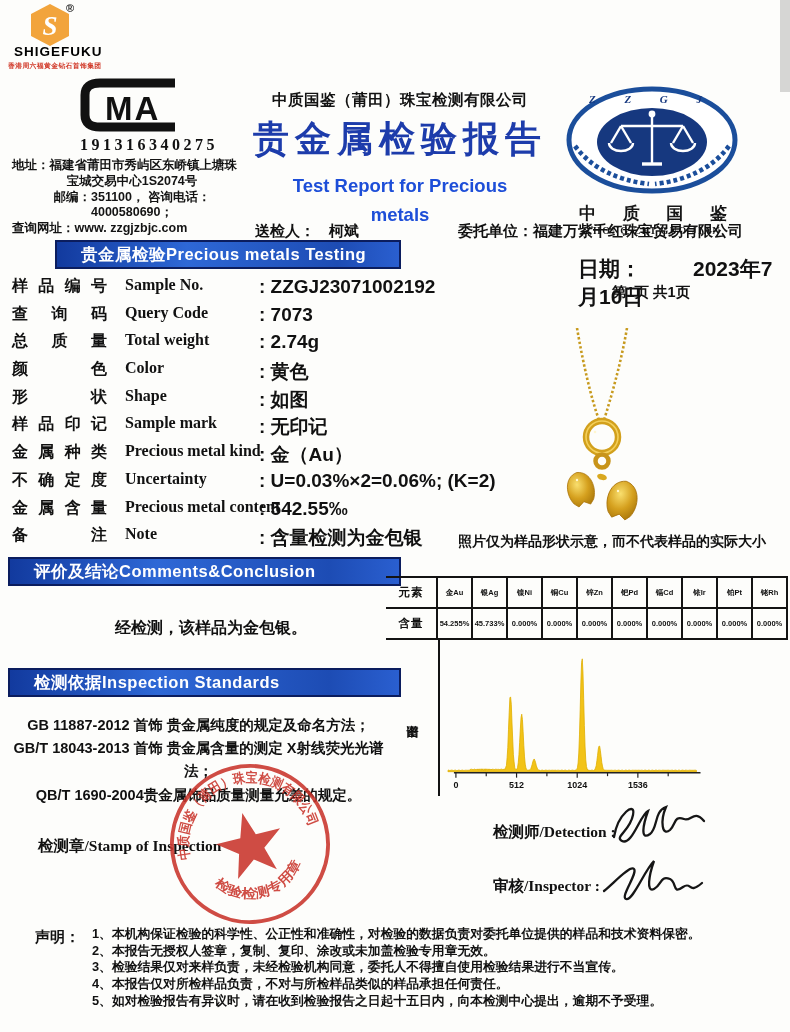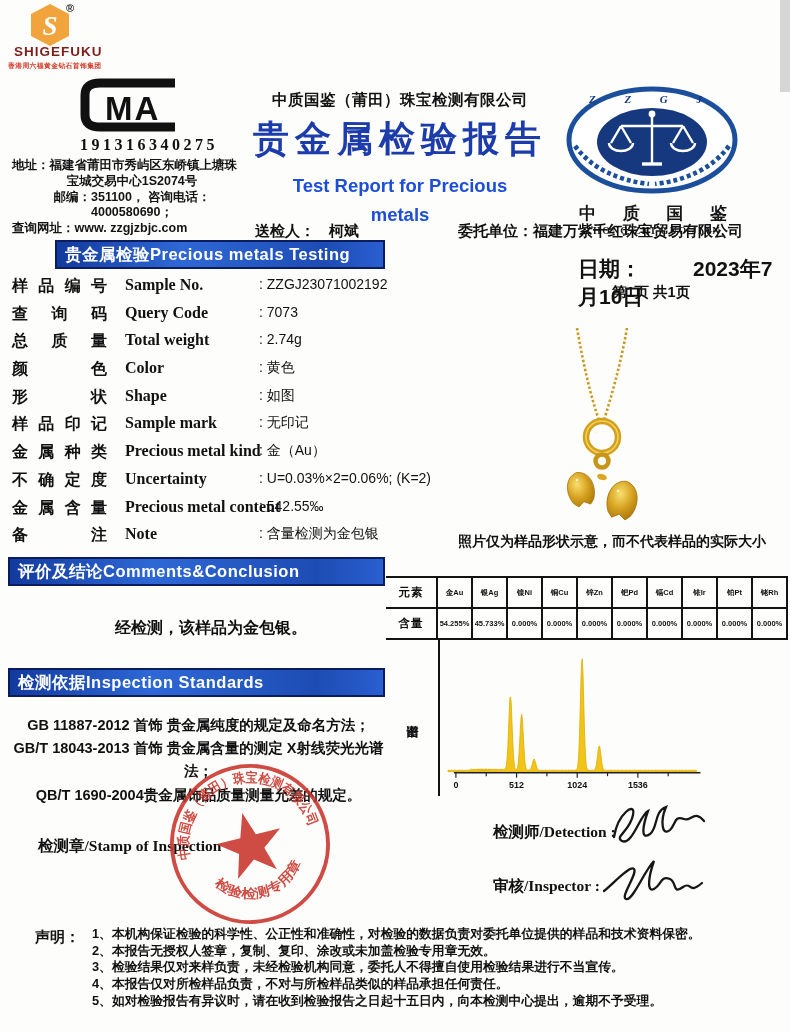--- a/index.html
+++ b/index.html
@@ -10,21 +10,21 @@
   }
   html,body{margin:0;padding:0;background:#e8e8e6;}
   .page{position:relative;width:790px;height:1032px;background:#fdfdfb;overflow:hidden;
         font-family:var(--sans);color:#111;margin:0 auto;}
   .abs{position:absolute;}
 
   
   .scan-edge{right:0;top:0;width:10px;height:92px;background:#d6d6d4;}
 
   
-  .brand-name{left:14px;top:44px;font-weight:700;font-size:13.5px;letter-spacing:1px;color:#7f1d1d;}
+  .brand-name{left:14px;top:44px;font-weight:700;font-size:13.5px;letter-spacing:1px;color:#000000;}
   .brand-reg{left:66px;top:2px;font-size:11px;font-weight:700;color:#222;}
   .brand-tagline{left:8px;top:61px;font-size:6.8px;font-weight:700;color:#d13a2a;letter-spacing:.4px;}
 
   
   .cma-number{left:80px;top:136px;width:100px;text-align:center;font-family:var(--serif);
               font-weight:700;font-size:16px;letter-spacing:3.5px;}
 
   
   .hdr-center{left:235px;top:90px;width:330px;text-align:center;}
   .hdr-company{font-weight:700;font-size:15.5px;letter-spacing:.5px;color:#121212;}
@@ -43,34 +43,34 @@
 
   .sender{left:255px;top:222px;font-weight:700;font-size:15px;}
   .sender .v{margin-left:14px;}
   .client{left:458px;top:222px;font-weight:700;font-size:15px;white-space:nowrap;}
   .daterow{left:530px;top:255px;font-weight:700;font-size:21px;margin-left:48px;}
   .daterow .v{margin-left:52px;}
   .pageinfo{left:612px;top:283px;font-weight:700;font-size:14.5px;}
 
   
   .bar{height:25px;line-height:25px;color:#fff;font-weight:700;font-size:16.5px;letter-spacing:.5px;
-       padding-left:8px;border:2px solid #0b1d5e;
+       padding-left:24px;border:2px solid #0b1d5e;
        background:linear-gradient(90deg,#123a9e,#2e68d6 38%,#1d4cb4 82%,#2a5fd0);}
   .bar1{left:55px;top:240px;width:318px;}
   .bar2{left:8px;top:557px;width:365px;}
   .bar3{left:8px;top:668px;width:365px;}
 
   
   .fields{left:12px;top:276px;width:385px;}
   .field-row{height:27.7px;display:flex;align-items:flex-start;white-space:nowrap;}
   .f-cn{display:inline-block;width:95px;font-weight:700;font-size:16px;
         text-align:justify;text-align-last:justify;flex:0 0 95px;}
   .f-en{display:inline-block;width:134px;flex:0 0 134px;margin-left:18px;
         font-family:var(--serif);font-weight:700;font-size:16px;}
-  .f-val{font-weight:400;font-size:14px;}
+  .f-val{font-weight:700;font-size:19px;}
 
   .conclusion{left:115px;top:618px;font-weight:700;font-size:16px;}
 
   .standards{left:10px;top:714px;width:377px;text-align:center;font-weight:700;font-size:14.5px;line-height:1.6;}
 
   .stamp-label{left:38px;top:836px;font-family:var(--serif);font-weight:700;font-size:15.5px;}
   .stamp-svg{left:166px;top:760px;transform:rotate(-14deg);opacity:.88;z-index:6;}
 
   .photo-note{left:458px;top:533px;width:332px;font-weight:700;font-size:14px;white-space:nowrap;}
 

